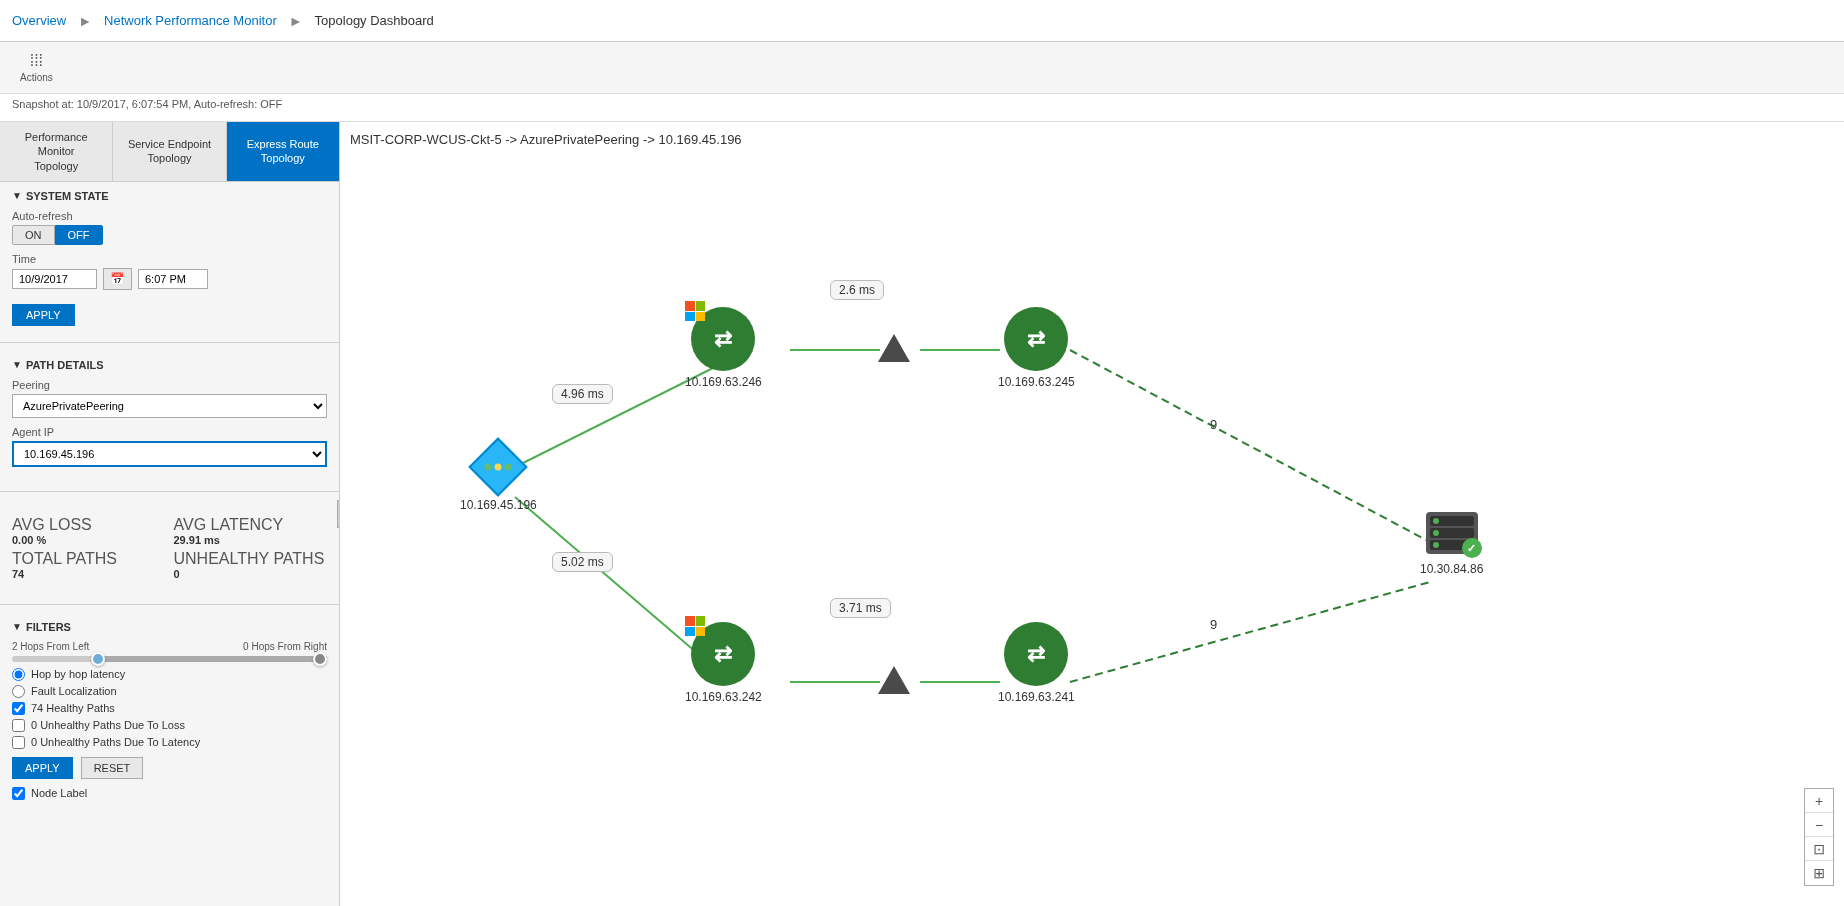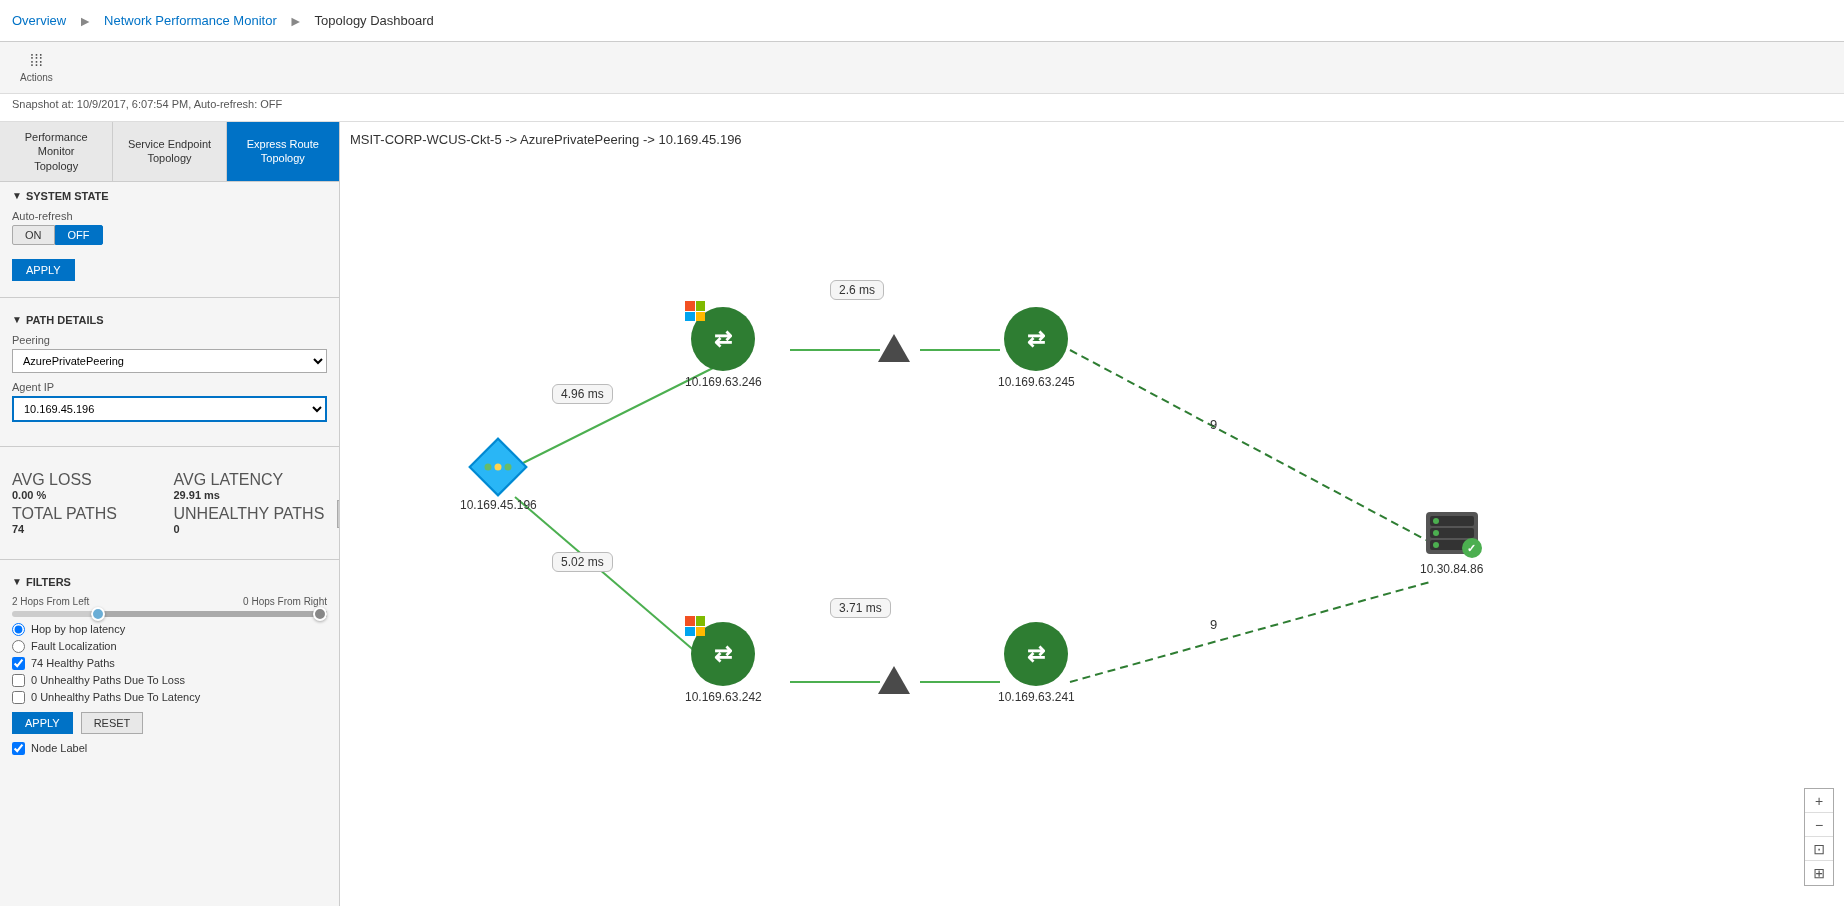--- a/index.html
+++ b/index.html
@@ -170,20 +170,28 @@
     <div class="sidebar-section">
       <div class="section-header">
         <span class="chevron">▼</span>
         <span>SYSTEM STATE</span>
       </div>
       <div class="form-row">
         <div class="form-label">Auto-refresh</div>
         <div class="toggle-group">
           <button class="toggle-btn">ON</button>
           <button class="toggle-btn active">OFF</button>
+        </div>
+      </div>
+      <div class="form-row">
+        <div class="form-label">Time</div>
+        <div class="datetime-row">
+          <input class="date-input" type="text" value="10/9/2017" style="">
+          <button class="cal-btn">📅</button>
+          <input class="time-input" type="text" value="6:07 PM" style="">
         </div>
       </div>
       <button class="apply-btn">APPLY</button>
     </div>
 
     <hr class="divider">
 
     <div class="sidebar-section">
       <div class="section-header">
         <span class="chevron">▼</span>

